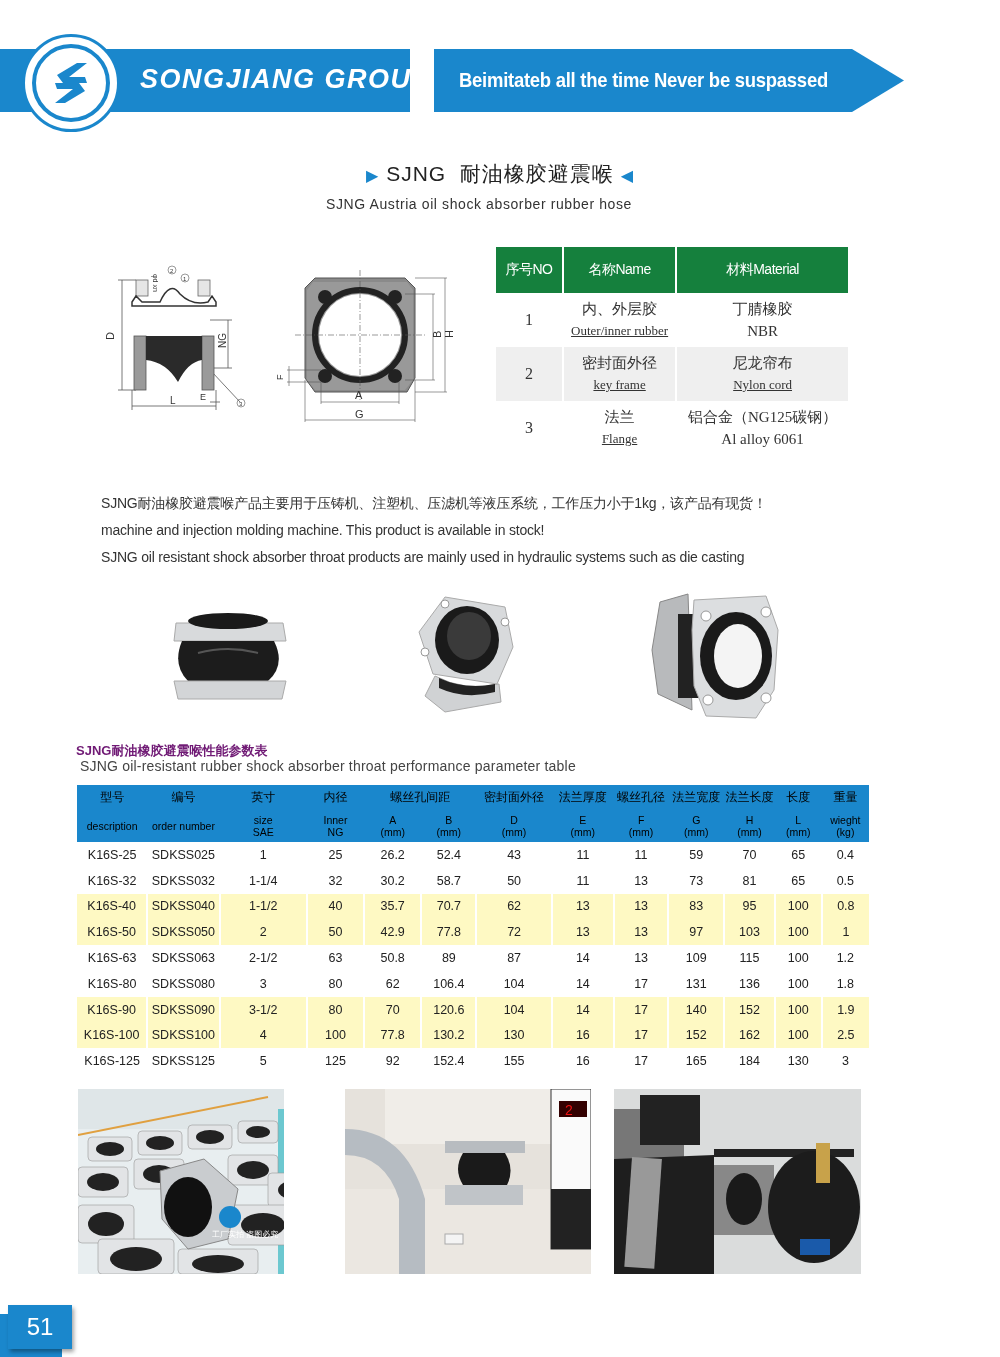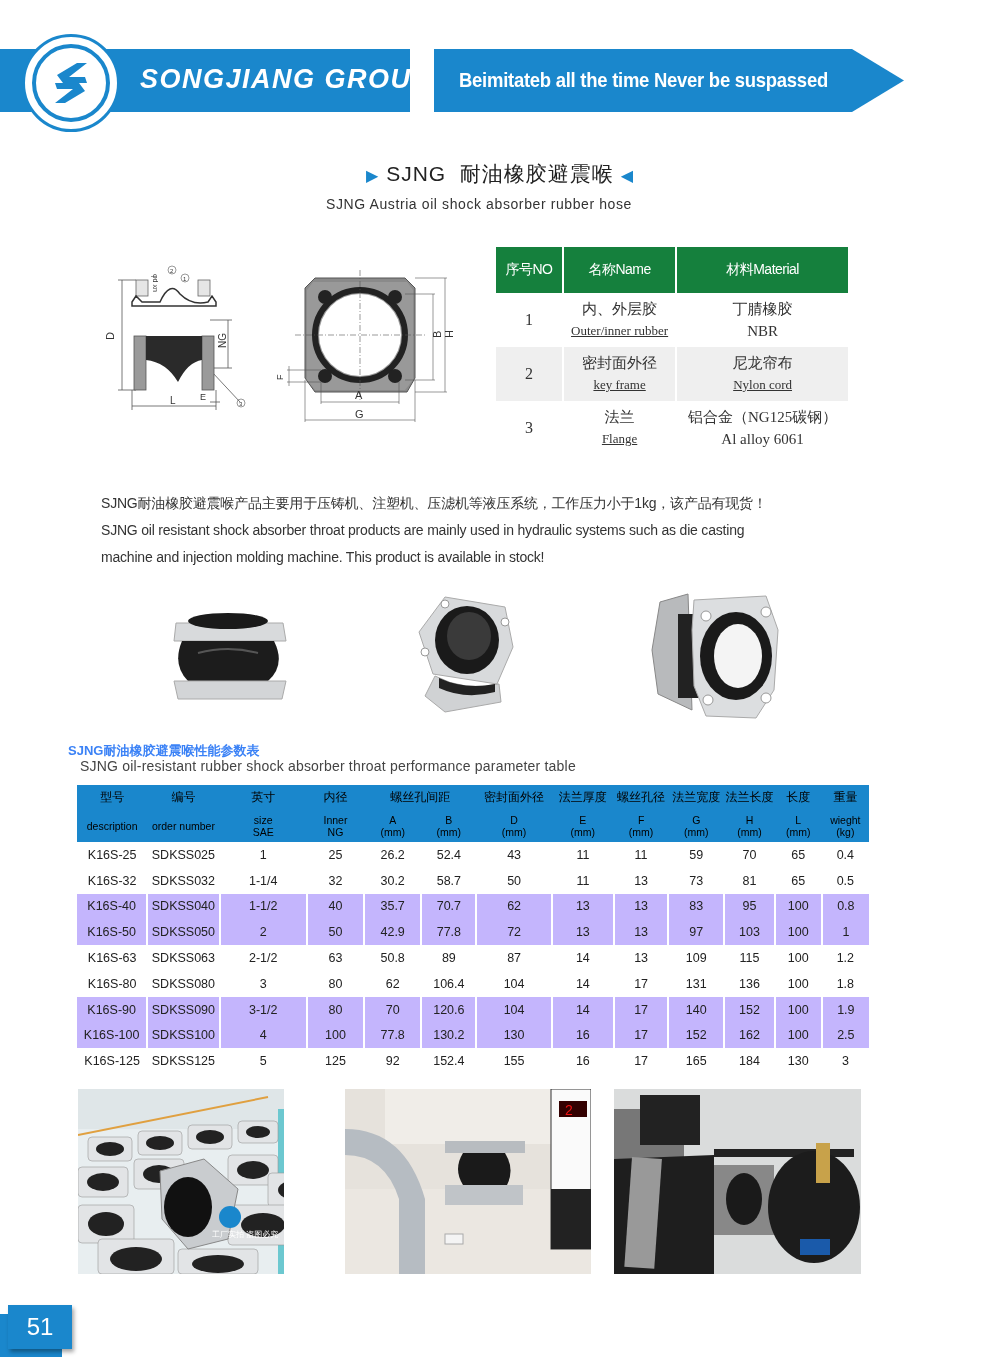--- a/index.html
+++ b/index.html
@@ -32,28 +32,28 @@
   .mat-table .en { font-size: 13px; display: block; line-height: 22px; text-decoration: underline; }
   .mat-table .en2 { font-size: 15px; display: block; line-height: 22px; }
 
   
   .desc { position: absolute; left: 101px; top: 490px; font-size: 14px; line-height: 27px; color: #333; letter-spacing: -0.2px; }
 
   
   .prod { position: absolute; }
 
   
-  .param-title-cn { position: absolute; left: 68px; top: 742px; font-size: 13px; font-weight: bold; color: #3b82f6; }
+  .param-title-cn { position: absolute; left: 76px; top: 742px; font-size: 13px; font-weight: bold; color: #701a75; }
   .param-title-en { position: absolute; left: 80px; top: 758px; font-size: 14px; color: #444; letter-spacing: 0.2px; }
   .param-table { position: absolute; left: 77px; top: 785px; width: 792px; border-collapse: collapse; font-size: 12.5px; }
   .param-table thead th { background: #1a87cc; color: #000000; font-weight: normal; text-align: center; }
   .param-table thead tr.h1 th { height: 25px; font-size: 12px; }
   .param-table thead tr.h2 th { height: 32px; font-size: 10.5px; line-height: 12px; }
   .param-table tbody td { height: 25.8px; text-align: center; color: #222; }
-  .param-table tbody tr.shade td { background: #c4b5fd; border-left: 2px solid #fff; }
+  .param-table tbody tr.shade td { background: #fef9c3; border-left: 2px solid #fff; }
   .param-table tbody tr.shade td:first-child { border-left: none; }
 
   
   .photo { position: absolute; top: 1089px; height: 185px; overflow: hidden; }
 
   
   .page-shadow { position: absolute; left: 0; top: 1314px; width: 62px; height: 43px; background: #1a87cc; }
   .page-num { position: absolute; left: 8px; top: 1305px; width: 64px; height: 44px; background: #1a87cc; color: #fff; font-size: 24px; display: flex; align-items: center; justify-content: center; box-shadow: 2px 3px 4px rgba(0,0,0,0.35); }
 </style>
 </head>
@@ -190,22 +190,22 @@
       <td>
           <span class="cn">铝合金（NG125碳钢）</span>
           <span class="en2">Al alloy 6061</span>
         </td>
     </tr>
   </tbody>
 </table>
 
 <div class="desc">
   <div>SJNG耐油橡胶避震喉产品主要用于压铸机、注塑机、压滤机等液压系统，工作压力小于1kg，该产品有现货！</div>
+  <div>machine and injection molding machine. This product is available in stock!</div>
   <div>SJNG oil resistant shock absorber throat products are mainly used in hydraulic systems such as die casting</div>
-  <div>machine and injection molding machine. This product is available in stock!</div>
 </div>
 
 <svg class="prod" style="left:168px; top:595px;" width="125" height="115" viewBox="0 0 125 115">
   <polygon points="8,28 115,28 118,46 6,46" fill="#d8dadc" stroke="#aaa"></polygon>
   <ellipse cx="60" cy="26" rx="40" ry="8" fill="#1a1a1a"></ellipse>
   <path d="M14 46 Q4 70 20 86 L100 86 Q118 70 106 46 Z" fill="#1c1c1c"></path>
   <path d="M30 58 Q60 50 90 58" stroke="#555" stroke-width="2" fill="none"></path>
   <polygon points="6,86 118,86 114,104 10,104" fill="#d3d5d7" stroke="#aaa"></polygon>
 </svg>
 <svg class="prod" style="left:415px; top:592px;" width="100" height="130" viewBox="0 0 100 130">

